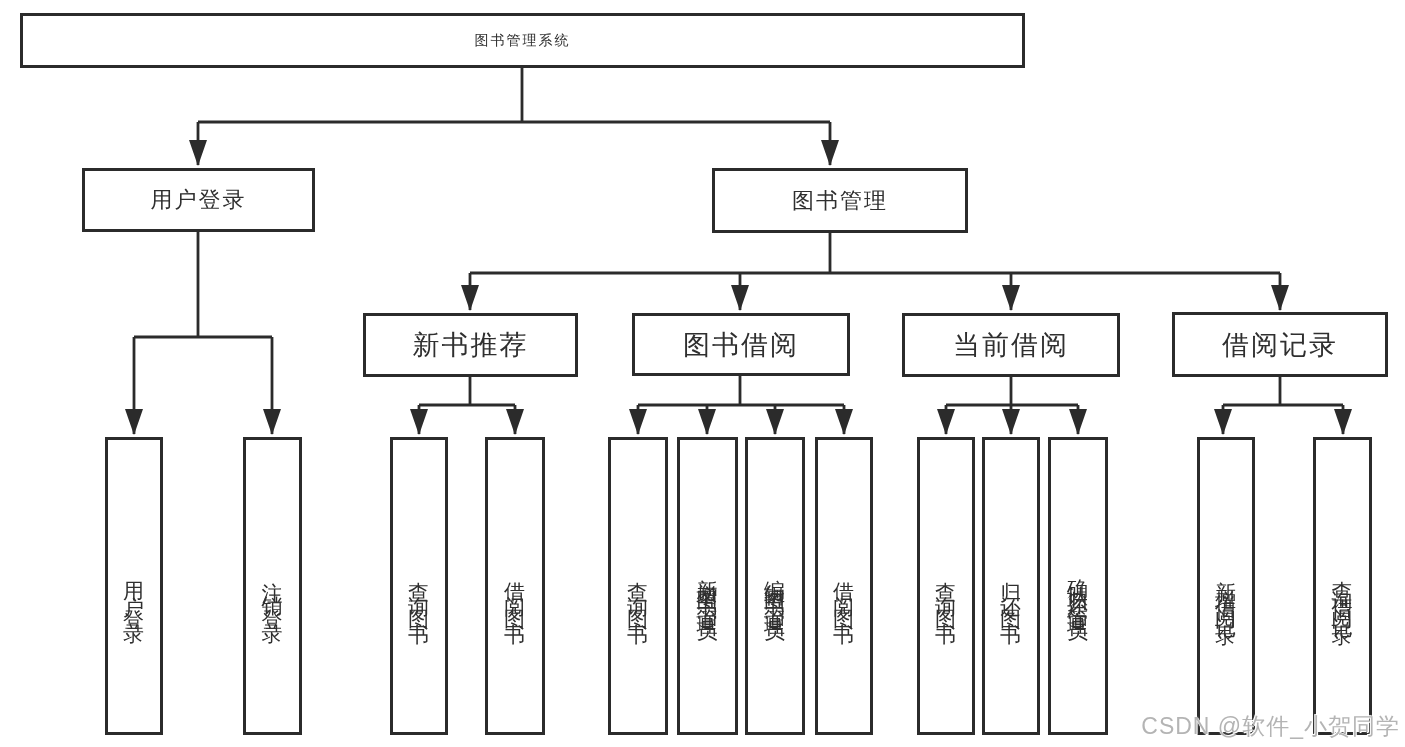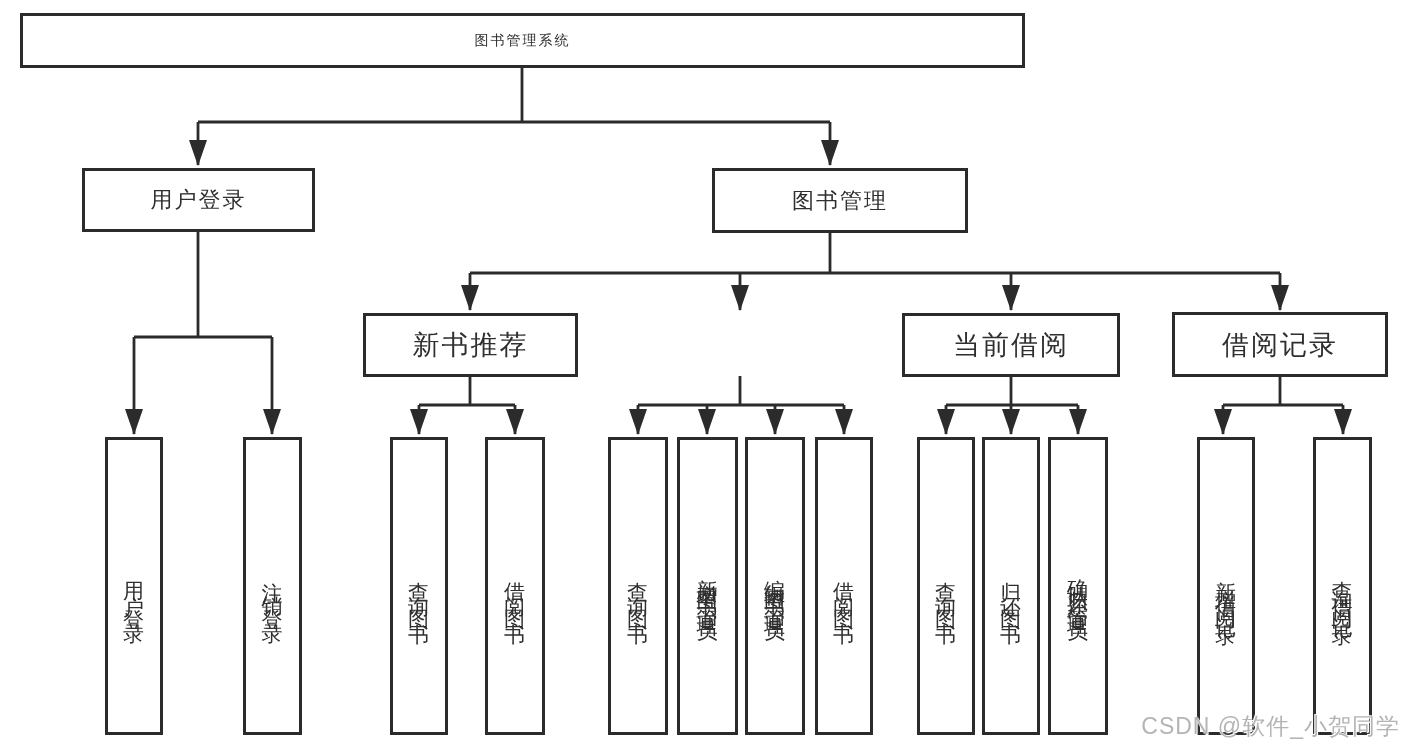--- a/index.html
+++ b/index.html
@@ -91,20 +91,23 @@
   <div class="node lvl2" style="left:82px;top:168px;width:233px;height:64px">
     <span>用户登录</span>
   </div>
   <div class="node lvl2" style="left:712px;top:168px;width:256px;height:65px">
     <span>图书管理</span>
   </div>
 
   <div class="node lvl3" style="left:363px;top:313px;width:215px;height:64px">
     <span>新书推荐</span>
   </div>
+  <div class="node lvl3" style="left:632px;top:313px;width:218px;height:63px">
+    <span>图书借阅</span>
+  </div>
   <div class="node lvl3" style="left:902px;top:313px;width:218px;height:64px">
     <span>当前借阅</span>
   </div>
   <div class="node lvl3" style="left:1172px;top:312px;width:216px;height:65px">
     <span>借阅记录</span>
   </div>
 
   <div class="vnode" style="left:105px;top:437px;width:58px;height:298px">
     <span class="v-label ls-wide">用户登录</span>
   </div>

